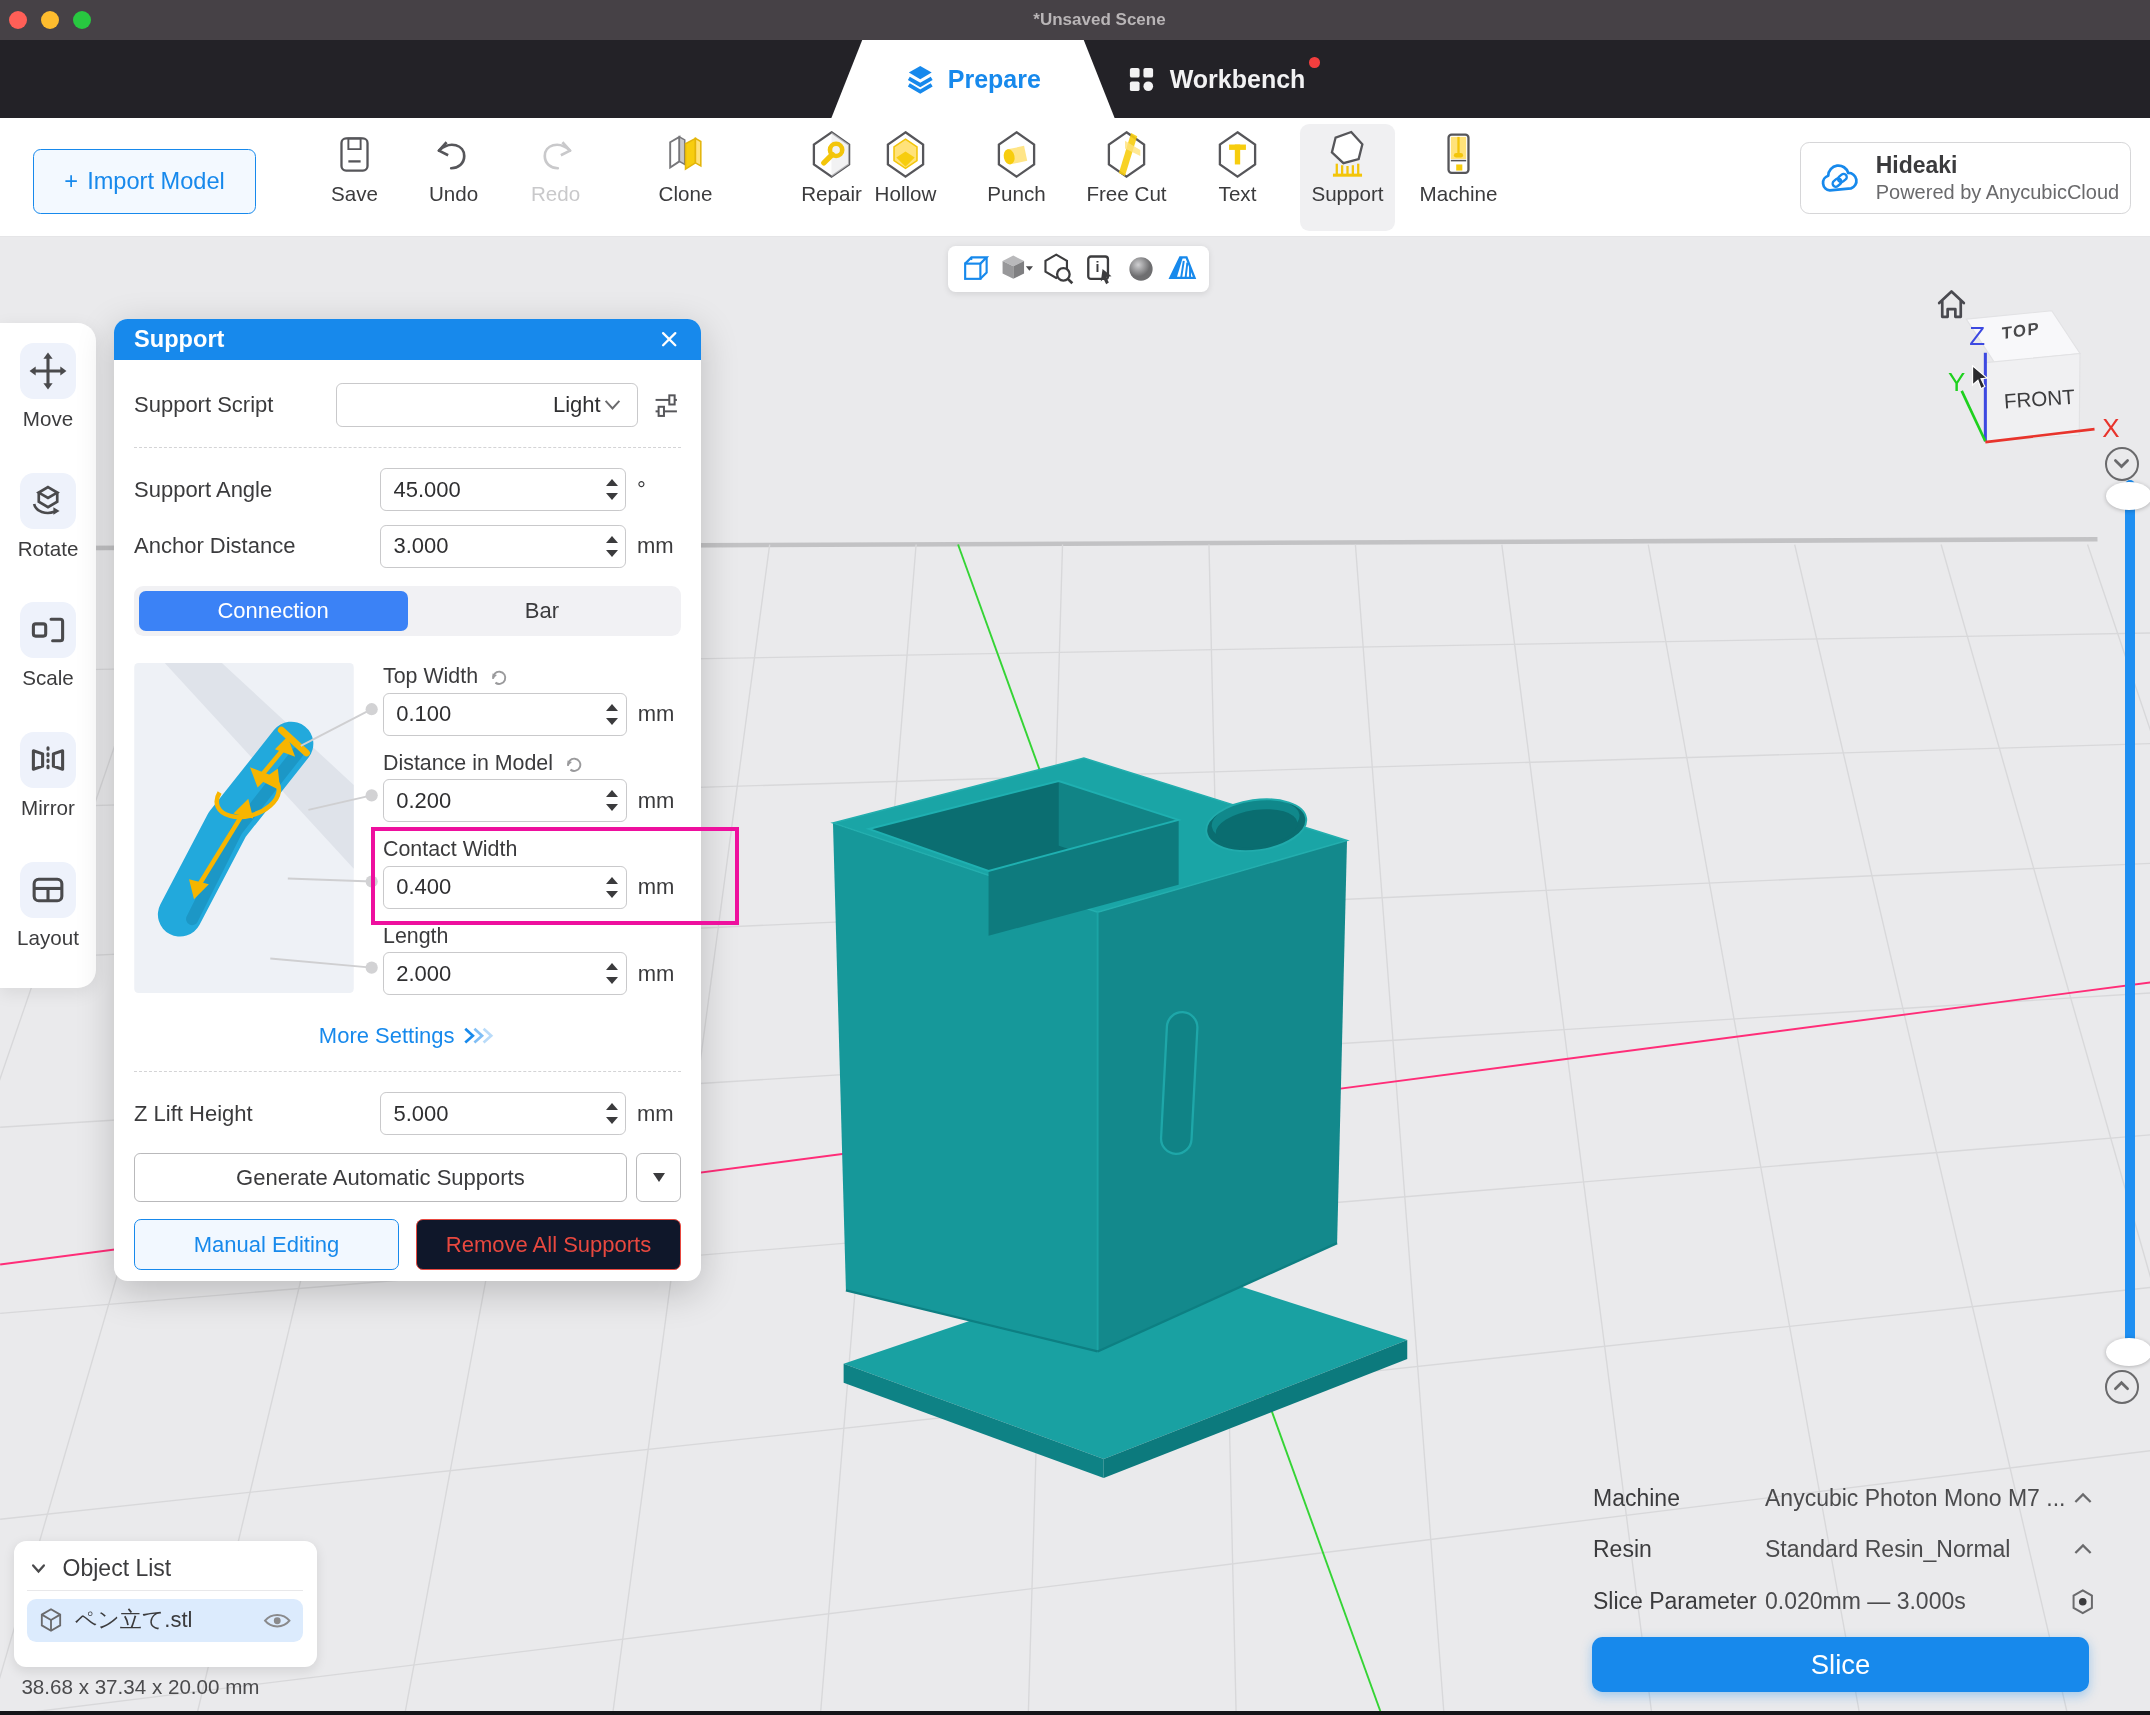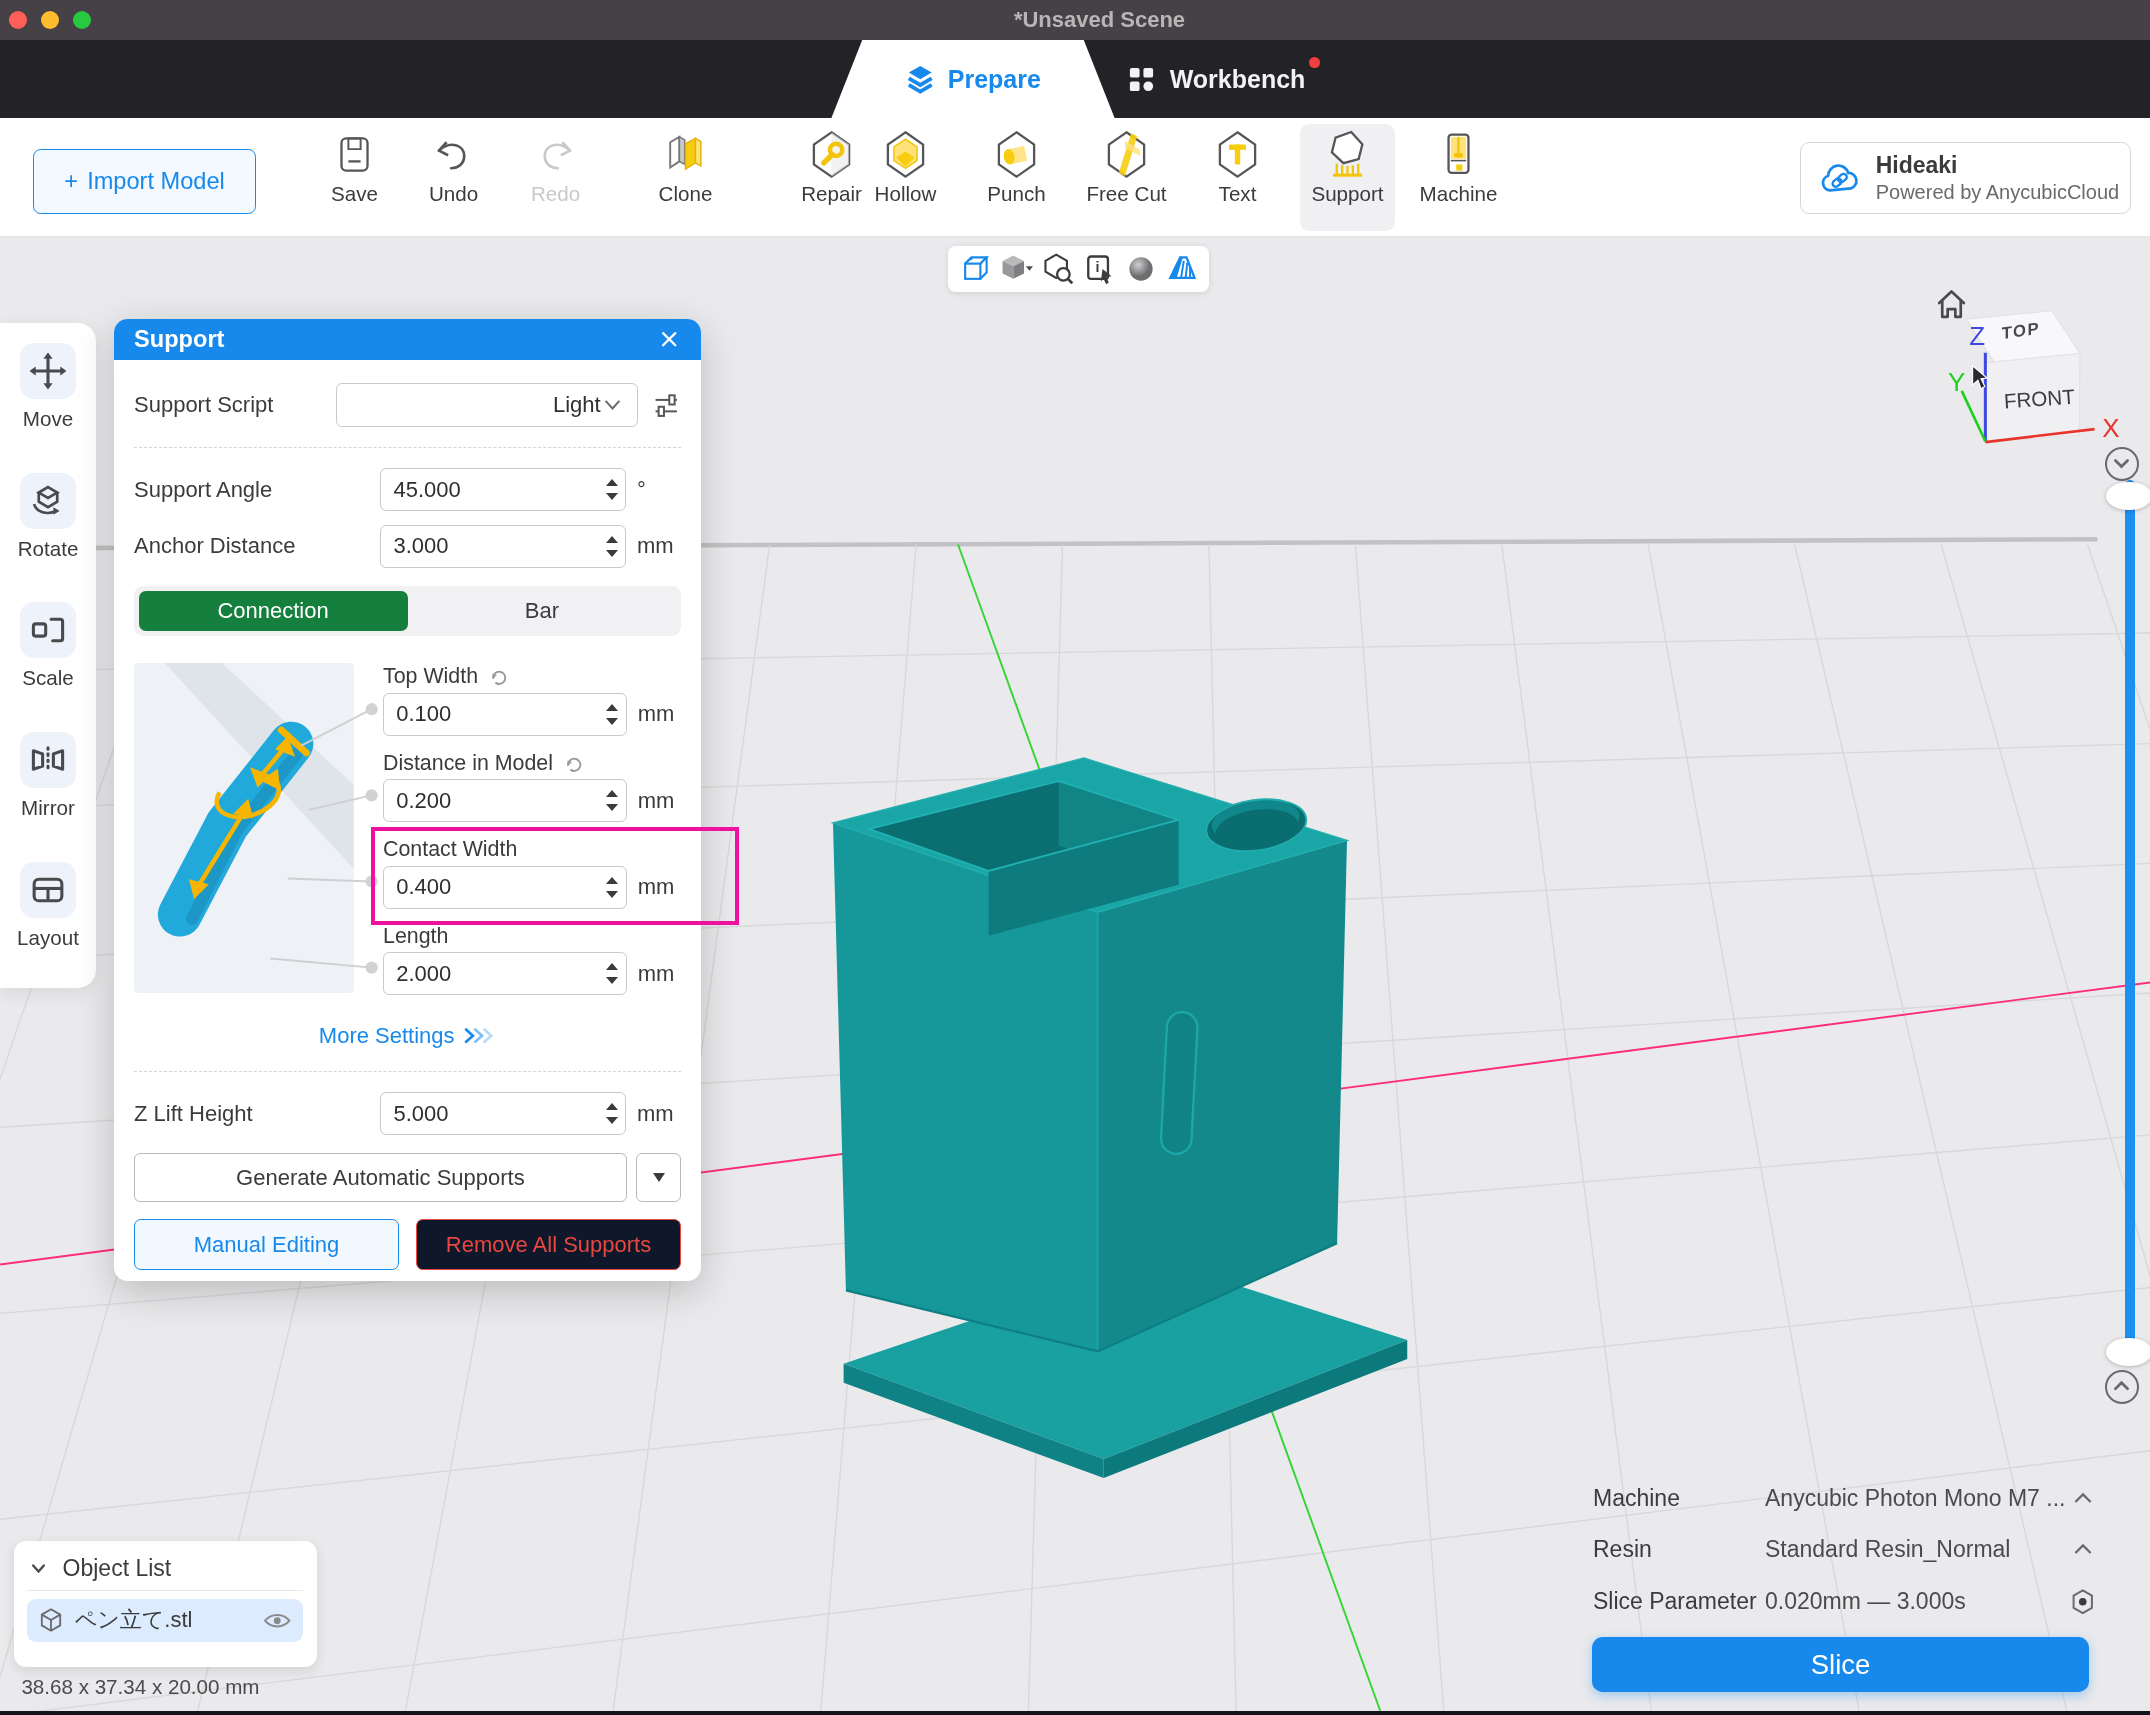--- a/index.html
+++ b/index.html
@@ -1,21 +1,21 @@
 <!DOCTYPE html>
 <html style="font-size:12.2px"><head>
 <meta charset="utf-8">
 <style>
   html,body{margin:0;padding:0;background:#cfcfd1;font-family:"Liberation Sans",sans-serif;}
   #root{position:relative;width:2151px;height:1716px;overflow:hidden;background:#eaeaec;}
   .abs{position:absolute;}
   svg{display:block;}
   
   #titlebar{left:0;top:0;width:2151px;height:40px;background:#464146;display:flex;align-items:center;justify-content:center;}
-  #titlebar .title{color:#b9b5b7;font-size:22px;font-weight:bold;margin-left:48px;}
+  #titlebar .title{color:#b9b5b7;font-size:17px;font-weight:bold;margin-left:48px;}
   .tl{position:absolute;top:10.7px;width:18.3px;height:18.3px;border-radius:50%;}
   #tabbar{left:0;top:40px;width:2151px;height:79px;background:#232227;}
   #tab-prepare{left:831px;top:40px;width:284px;height:79px;background:#ffffff;
     clip-path:polygon(0 100%,11% 0,89% 0,100% 100%);display:flex;align-items:center;justify-content:center;gap:12.2px;}
   #tab-prepare .lbl{color:#1789ec;font-size:25px;font-weight:bold;}
   #tab-workbench{left:1127px;top:40px;height:79px;display:flex;align-items:center;gap:13.7px;}
   #tab-workbench .lbl{color:#f2f2f3;font-size:25px;font-weight:bold;}
   #wb-dot{position:absolute;left:1309px;top:57px;width:10.7px;height:10.7px;border-radius:50%;background:#f23e3e;}
   #toolbar{left:0;top:118px;width:2151px;height:118px;background:#ffffff;border-bottom:0.8px solid #e5e5e7;}
   #import-btn{left:33px;top:149px;width:221px;height:63px;border:1.9px solid #1789ec;border-radius:7.6px;
@@ -67,21 +67,21 @@
   .spinbox .val{padding-left:12.2px;font-size:22px;color:#2f2f31;flex:1;}
   .spin{position:absolute;right:7.6px;top:0;height:100%;display:flex;flex-direction:column;justify-content:center;gap:6.9px;}
   .spin i{width:0;height:0;border-left:6.1px solid transparent;border-right:6.1px solid transparent;}
   .spin i.up{border-bottom:7.6px solid #3b3b3d;}
   .spin i.dn{border-top:7.6px solid #3b3b3d;}
   .unit{width:44px;padding-left:10.7px;font-size:22px;color:#3b3b3d;}
   #selectbox{width:302px;height:44px;border:1.1px solid #c9c9cb;border-radius:6.1px;display:flex;align-items:center;padding:0 13.7px;box-sizing:border-box;text-align:right;}
   #selectbox .sval{flex:1;font-size:22px;color:#2f2f31;}
   #segment{height:50px;background:#f1f1f4;border-radius:9.2px;display:flex;padding:4.6px;box-sizing:border-box;margin-top:18.3px;}
   #segment .seg{flex:1;display:flex;align-items:center;justify-content:center;font-size:22px;border-radius:6.9px;}
-  #segment .seg.on{background:#15803d;color:#ffffff;}
+  #segment .seg.on{background:#3b82f6;color:#ffffff;}
   #segment .seg.off{color:#3b3b3d;}
   #connblock{display:flex;margin-top:27.5px;}
   #illus{width:220px;height:330px;border-radius:4.6px;overflow:hidden;flex:none;}
   #fields{flex:1;padding-left:29px;}
   .fld .flabel{font-size:21.4px;color:#3b3b3d;height:26px;display:flex;align-items:center;gap:9.2px;}
   .fld .frow{display:flex;align-items:center;margin-top:3.1px;margin-bottom:14.5px;}
   .fld .spinbox{width:244px;}
   #more{display:flex;align-items:center;justify-content:center;gap:7.6px;margin-top:10.7px;height:30.5px;}
   #more .mtext{color:#1789ec;font-size:22px;}
   #zrow .spinbox, #arow .spinbox, #srow .spinbox{width:246px;}

